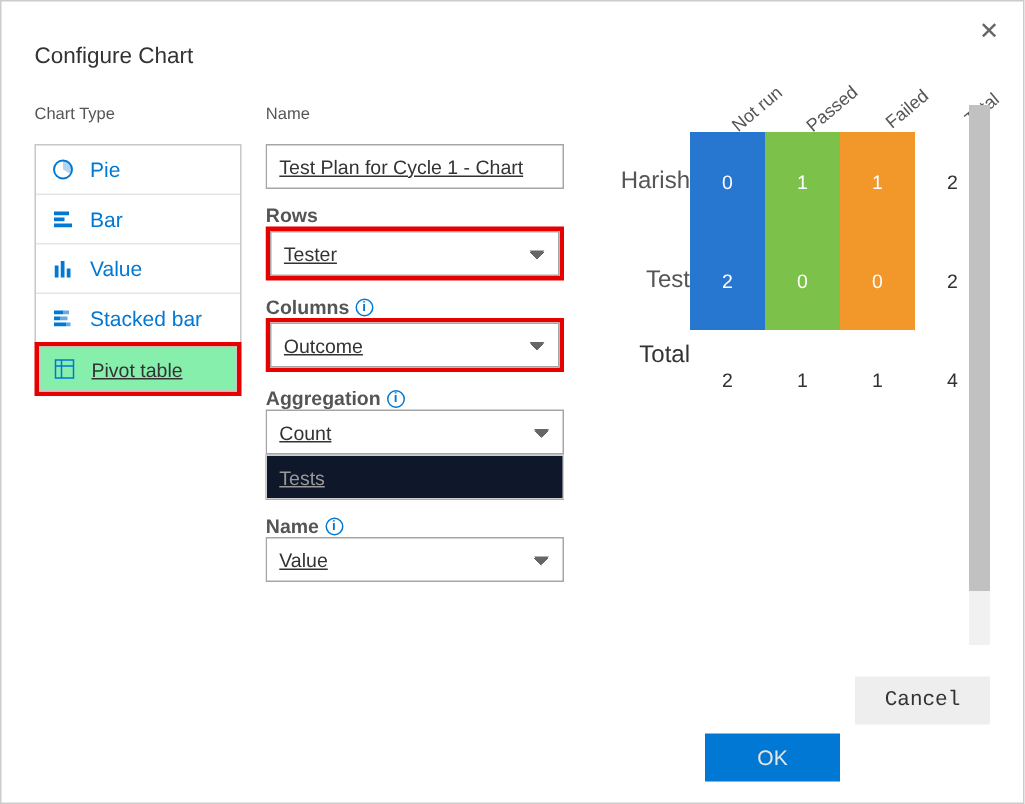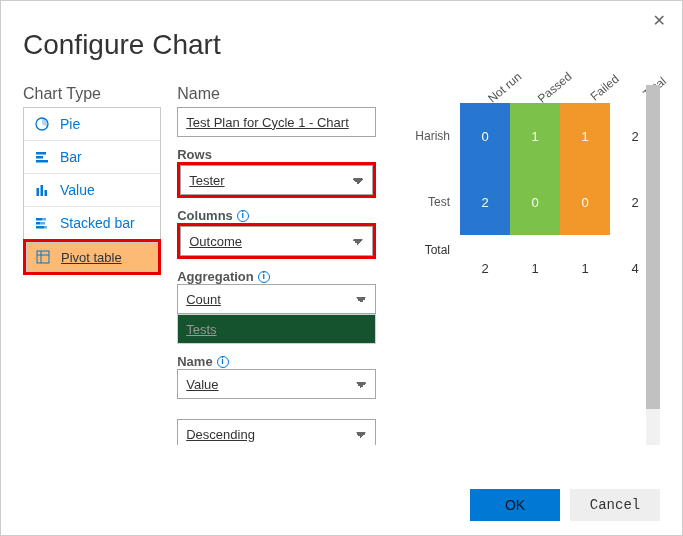--- a/index.html
+++ b/index.html
@@ -1,55 +1,55 @@
 <!DOCTYPE html>
 <html><head>
 <meta charset="utf-8">
 <style>
   * { box-sizing: border-box; font-family: "Segoe UI", Arial, sans-serif; }
   body { margin: 0; padding: 0; width: 683px; height: 536px; position: relative; background: #fff; border: 1px solid #ccc; }
   .dialog { padding: 18px 22px 0 22px; height: 100%; }
-  .title { font-size: 28px; font-weight: 400; color: #333; margin: 10px 0 24px 0; }
+  .title { font-size: 15px; font-weight: 400; color: #333; margin: 10px 0 24px 0; }
   .close-btn { position: absolute; top: 10px; right: 16px; font-size: 16px; color: #666; cursor: pointer; }
   .cols { display: flex; gap: 16px; height: 360px; }
   .left-col { width: 146px; }
   .mid-col { width: 210px; overflow: hidden; }
   .right-col { flex: 1; position: relative; padding-left: 8px; }
-  .section-label { font-size: 16px; color: #555; margin-bottom: 4px; }
+  .section-label { font-size: 11px; color: #555; margin-bottom: 14px; }
   .ct-list { border: 1px solid #c8c8c8; border-left: 1px solid #c8c8c8; border-right: 1px solid #c8c8c8; }
   .ct-item { display: flex; align-items: center; gap: 10px; padding: 8px 10px; font-size: 14px; color: #0078d4; border-bottom: 1px solid #e5e5e5; cursor: pointer; }
   .ct-item:last-child { border-bottom: none; }
-  .ct-item.sel { background: #fdba74; }
+  .ct-item.sel { background: #86efac; }
   .ct-item .ico { width: 16px; height: 16px; display: inline-flex; align-items: center; justify-content: center; }
   .hl-red { border: 3px solid #e60000; }
   .hl-red-sel-wrap { border: 3px solid #e60000; margin-bottom: 2px; }
   .field-label { font-size: 13px; color: #555; margin-top: 10px; display: flex; align-items: center; gap: 4px; font-weight: bold; }
   .info-icon { width: 12px; height: 12px; border: 1px solid #0078d4; border-radius: 50%; display: inline-flex; align-items: center; justify-content: center; font-size: 9px; color: #0078d4; line-height: 1; }
   .txt-input, .sel { width: 100%; height: 30px; border: 1px solid #a6a6a6; padding: 0 8px; font-size: 13px; background: #fff; color: #333; text-decoration: underline; }
   .sel { appearance: none; background-image: linear-gradient(45deg, transparent 50%, #666 50%), linear-gradient(135deg, #666 50%, transparent 50%); background-position: calc(100% - 14px) 13px, calc(100% - 9px) 13px; background-size: 5px 5px, 5px 5px; background-repeat: no-repeat; cursor: pointer; }
-  .sel.disabled { background-color: #14532d; color: #999; border-color: #d0d0d0; background-image: none; }
+  .sel.disabled { background-color: #0f172a; color: #999; border-color: #d0d0d0; background-image: none; }
   .sel-wrap { position: relative; }
   .sel-wrap::after { content: ""; position: absolute; right: 10px; top: 13px; width: 0; height: 0; border-left: 5px solid transparent; border-right: 5px solid transparent; border-top: 5px solid #666; pointer-events: none; }
   .of-text { font-size: 13px; color: #555; margin-top: 6px; }
   .pivot { position: relative; }
   .pivot-header { display: flex; margin-left: 60px; margin-bottom: 4px; }
   .ph-cell { width: 50px; font-size: 12px; color: #555; text-align: center; transform: rotate(-40deg); transform-origin: bottom left; white-space: nowrap; position: relative; top: 10px; left: 30px; }
   .pivot-row { display: flex; align-items: center; height: 66px; }
-  .row-label { width: 60px; font-size: 12px; color: #555; text-align: right; padding-right: 10px; }
+  .row-label { width: 60px; font-size: 16px; color: #555; text-align: right; padding-right: 0; }
   .cell { width: 50px; height: 66px; display: flex; align-items: center; justify-content: center; font-size: 13px; color: #fff; }
   .cell.plain { color: #333; height: 50px; }
   .total-row .cell, .total-row .row-label { height: 50px; color: #333; }
   .c-blue { background: #2777d0; }
   .c-green { background: #7cc24a; }
   .c-orange { background: #f2972a; }
   .scrollbar { position: absolute; right: 0; top: 0; width: 14px; height: 100%; background: #f1f1f1; }
   .scrollbar .thumb { width: 100%; height: 90%; background: #c1c1c1; }
   .footer { position: absolute; bottom: 14px; right: 22px; display: flex; gap: 10px; }
   .btn { min-width: 90px; height: 32px; border: none; font-size: 14px; cursor: pointer; }
-  .btn-primary { background: #0078d4; color: #0f172a; }
+  .btn-primary { background: #0078d4; color: #e5e5e5; margin-top: 38px; }
   .btn-default { background: #eee; color: #333; font-family: Liberation Mono, monospace; }
   svg { display: block; }
 </style>
 </head>
 <body>
 
 <div class="dialog">
   <span class="close-btn">✕</span>
   <div class="title">Configure Chart</div>
 
@@ -137,21 +137,20 @@
         <span class="info-icon">i</span>
       </div>
       <div class="sel-wrap"><input class="sel" readonly="" value="Count" style=""></div>
       <input class="sel disabled" readonly="" value="Tests" style="">
 
       <div class="field-label">
         <span>Name</span>
         <span class="info-icon">i</span>
       </div>
       <div class="sel-wrap" style="margin-bottom:20px;"><input class="sel" readonly="" value="Value" style=""></div>
-      <div class="sel-wrap"><input class="sel" readonly="" value="Descending" style=""></div>
 
       
     </div>
 
     <div class="right-col">
       <div class="pivot">
         <div class="pivot-header">
           <div class="ph-cell">Not run</div>
           <div class="ph-cell">Passed</div>
           <div class="ph-cell">Failed</div>

